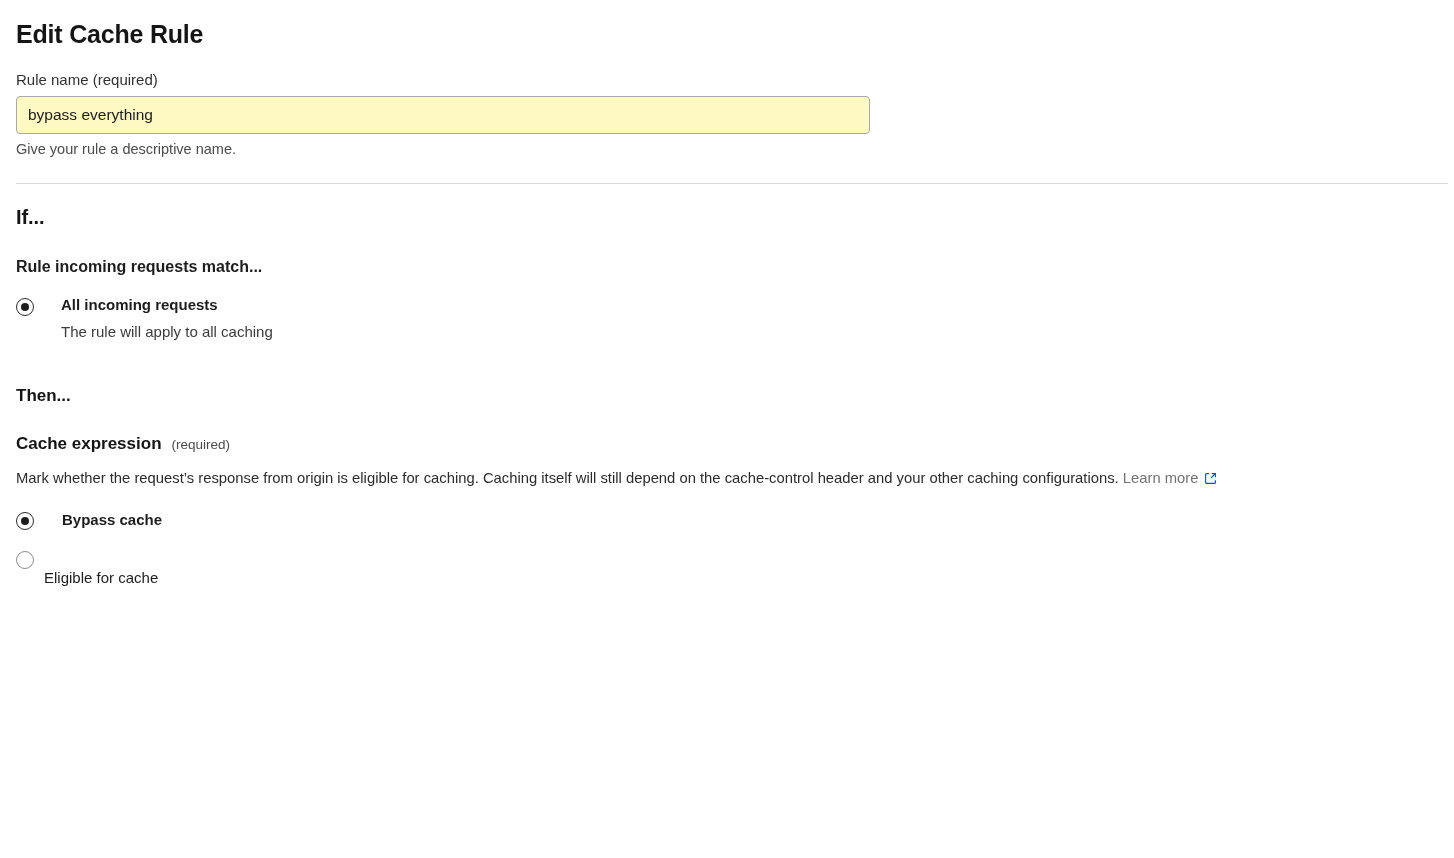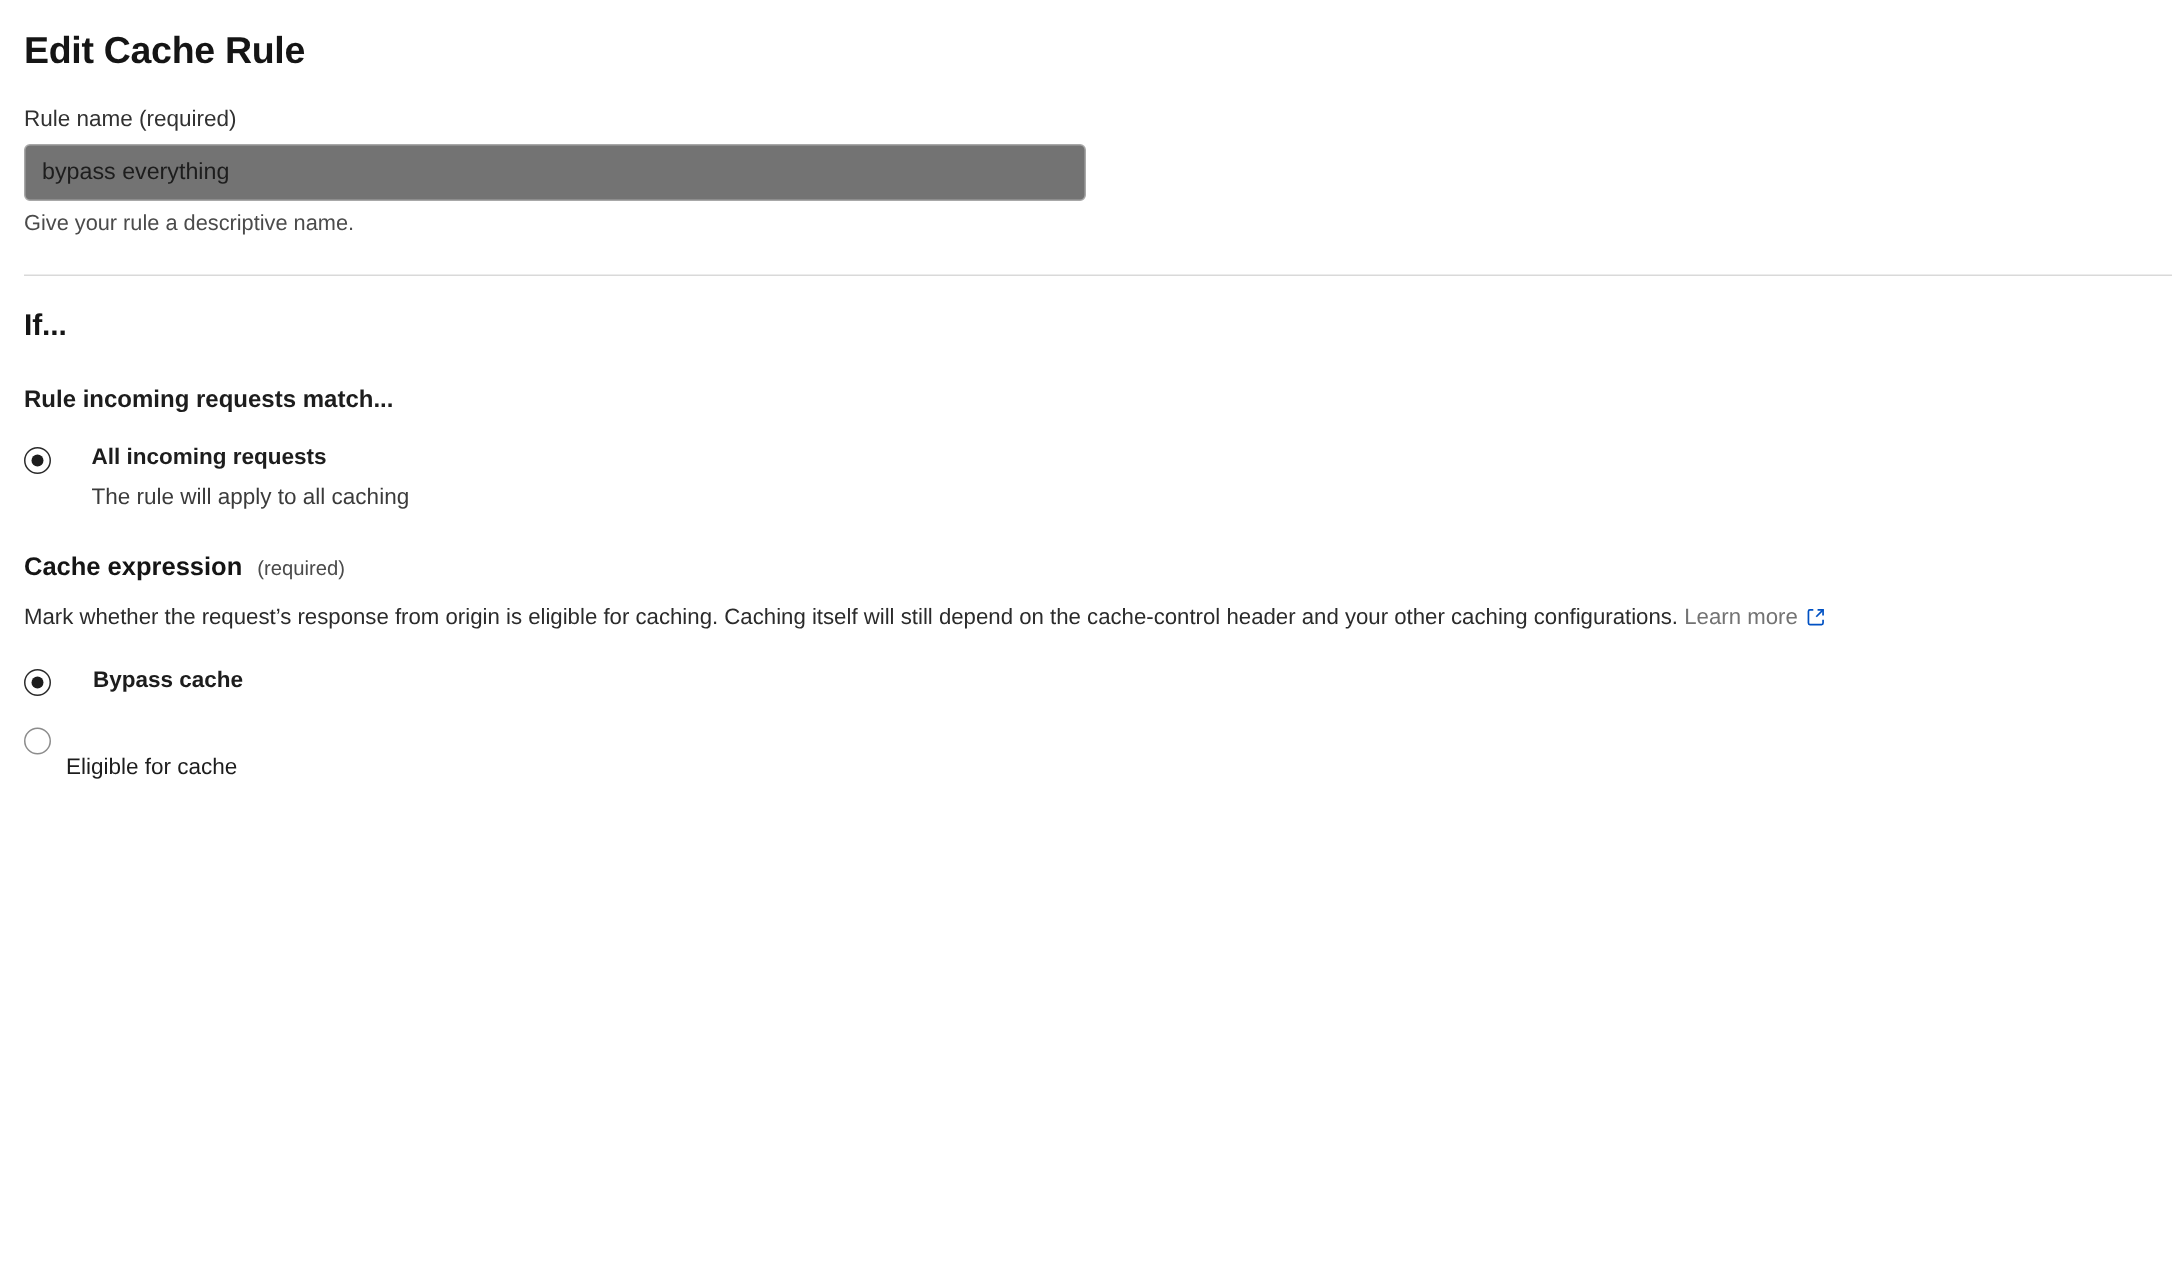--- a/index.html
+++ b/index.html
@@ -25,30 +25,30 @@
     letter-spacing: -0.2px;
     margin: 4px 0 22px 0;
     color: #151515;
   }
   .field-label {
     font-size: 15px;
     color: #313131;
     margin-bottom: 8px;
   }
   .text-input {
-    width: 708px;
+    width: 854px;
     height: 38px;
     box-sizing: border-box;
     border: 1px solid #a8a8a8;
     border-radius: 4px;
     padding: 0 11px;
     font-size: 15.5px;
     font-family: "Liberation Sans", sans-serif;
     color: #1d1d1d;
-    background: #737373;
+    background: #fef9c3;
     outline: none;
   }
   .help-text {
     font-size: 14.5px;
     color: #4b4b4b;
     margin-top: 7px;
   }
   .divider {
     border: 0;
     border-top: 1px solid #d9d9d9;
@@ -194,20 +194,21 @@
       <span class="radio checked"></span>
       <span class="radio-texts">
         <span class="radio-title" style="display:block;">All incoming requests</span>
         <span class="radio-desc" style="display:block;">The rule will apply to all caching</span>
       </span>
     </div>
 
 
   </div>
 
+  <div class="then-heading">Then...</div>
 
   <div class="cache-elig-line">
     <span class="cache-elig-title">Cache expression</span>
     <span class="cache-elig-req">(required)</span>
   </div>
 
   <div class="paragraph">
     <span>Mark whether the request’s response from origin is eligible for caching. Caching itself will still depend on the cache-control header and your other caching configurations.</span>
     <a class="link">Learn more</a><span class="ext-icon"><svg width="13" height="13" viewBox="0 0 16 16">
           <path d="M6 2H3.2A1.2 1.2 0 0 0 2 3.2v9.6A1.2 1.2 0 0 0 3.2 14h9.6a1.2 1.2 0 0 0 1.2-1.2V10" fill="none" stroke="#0051c3" stroke-width="1.4"></path>

